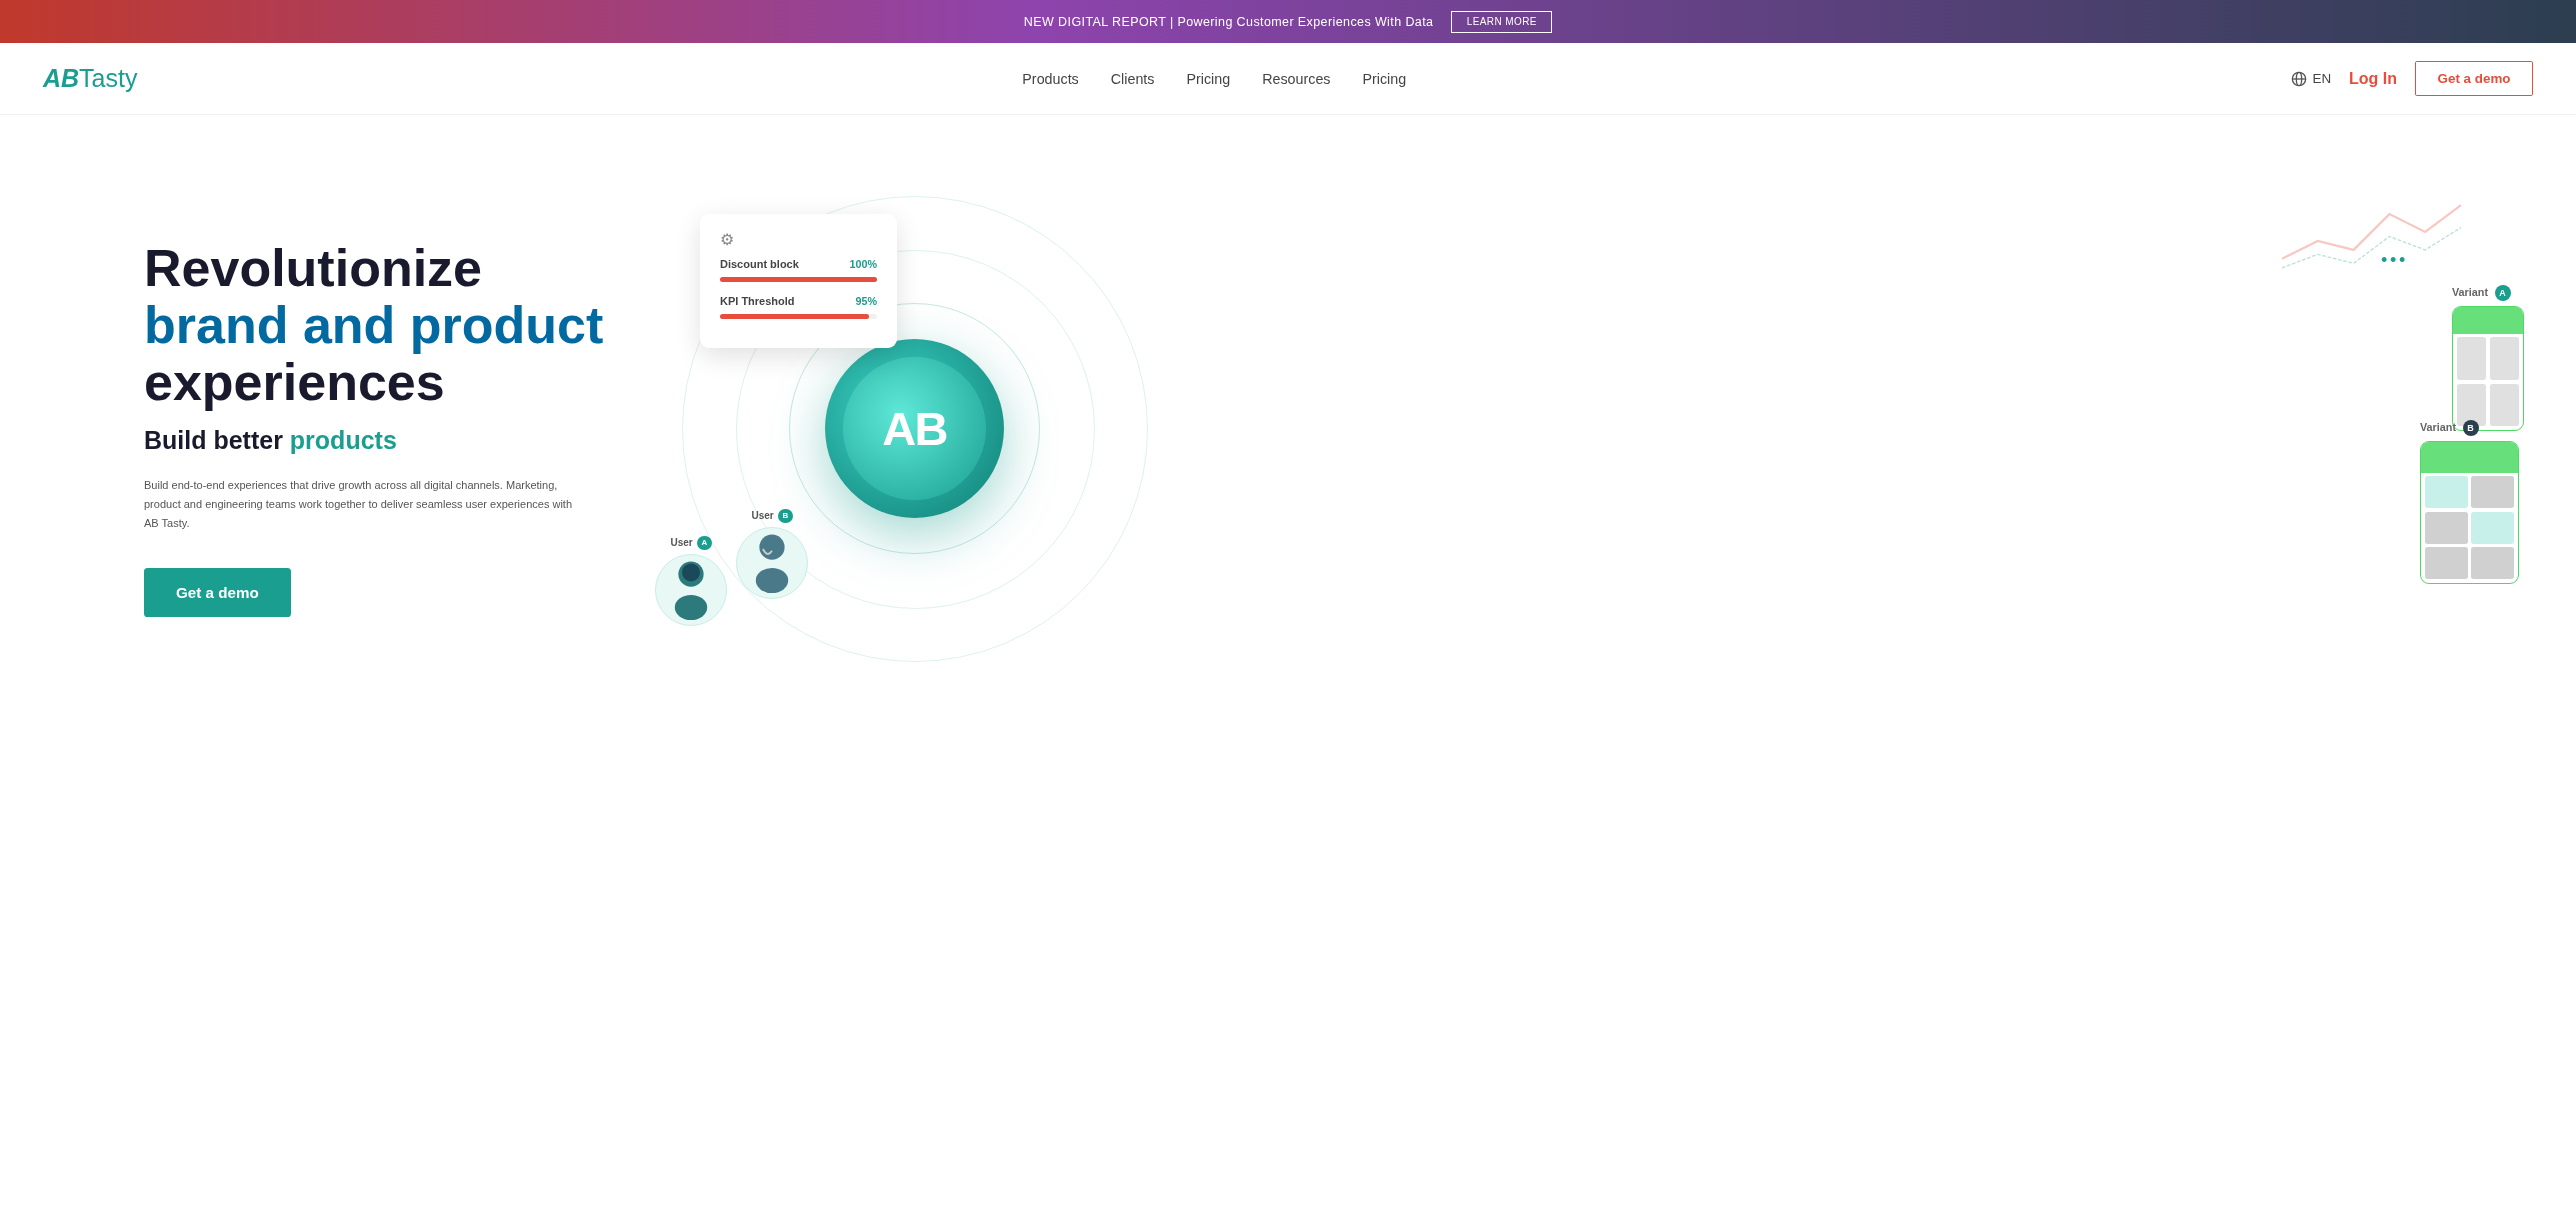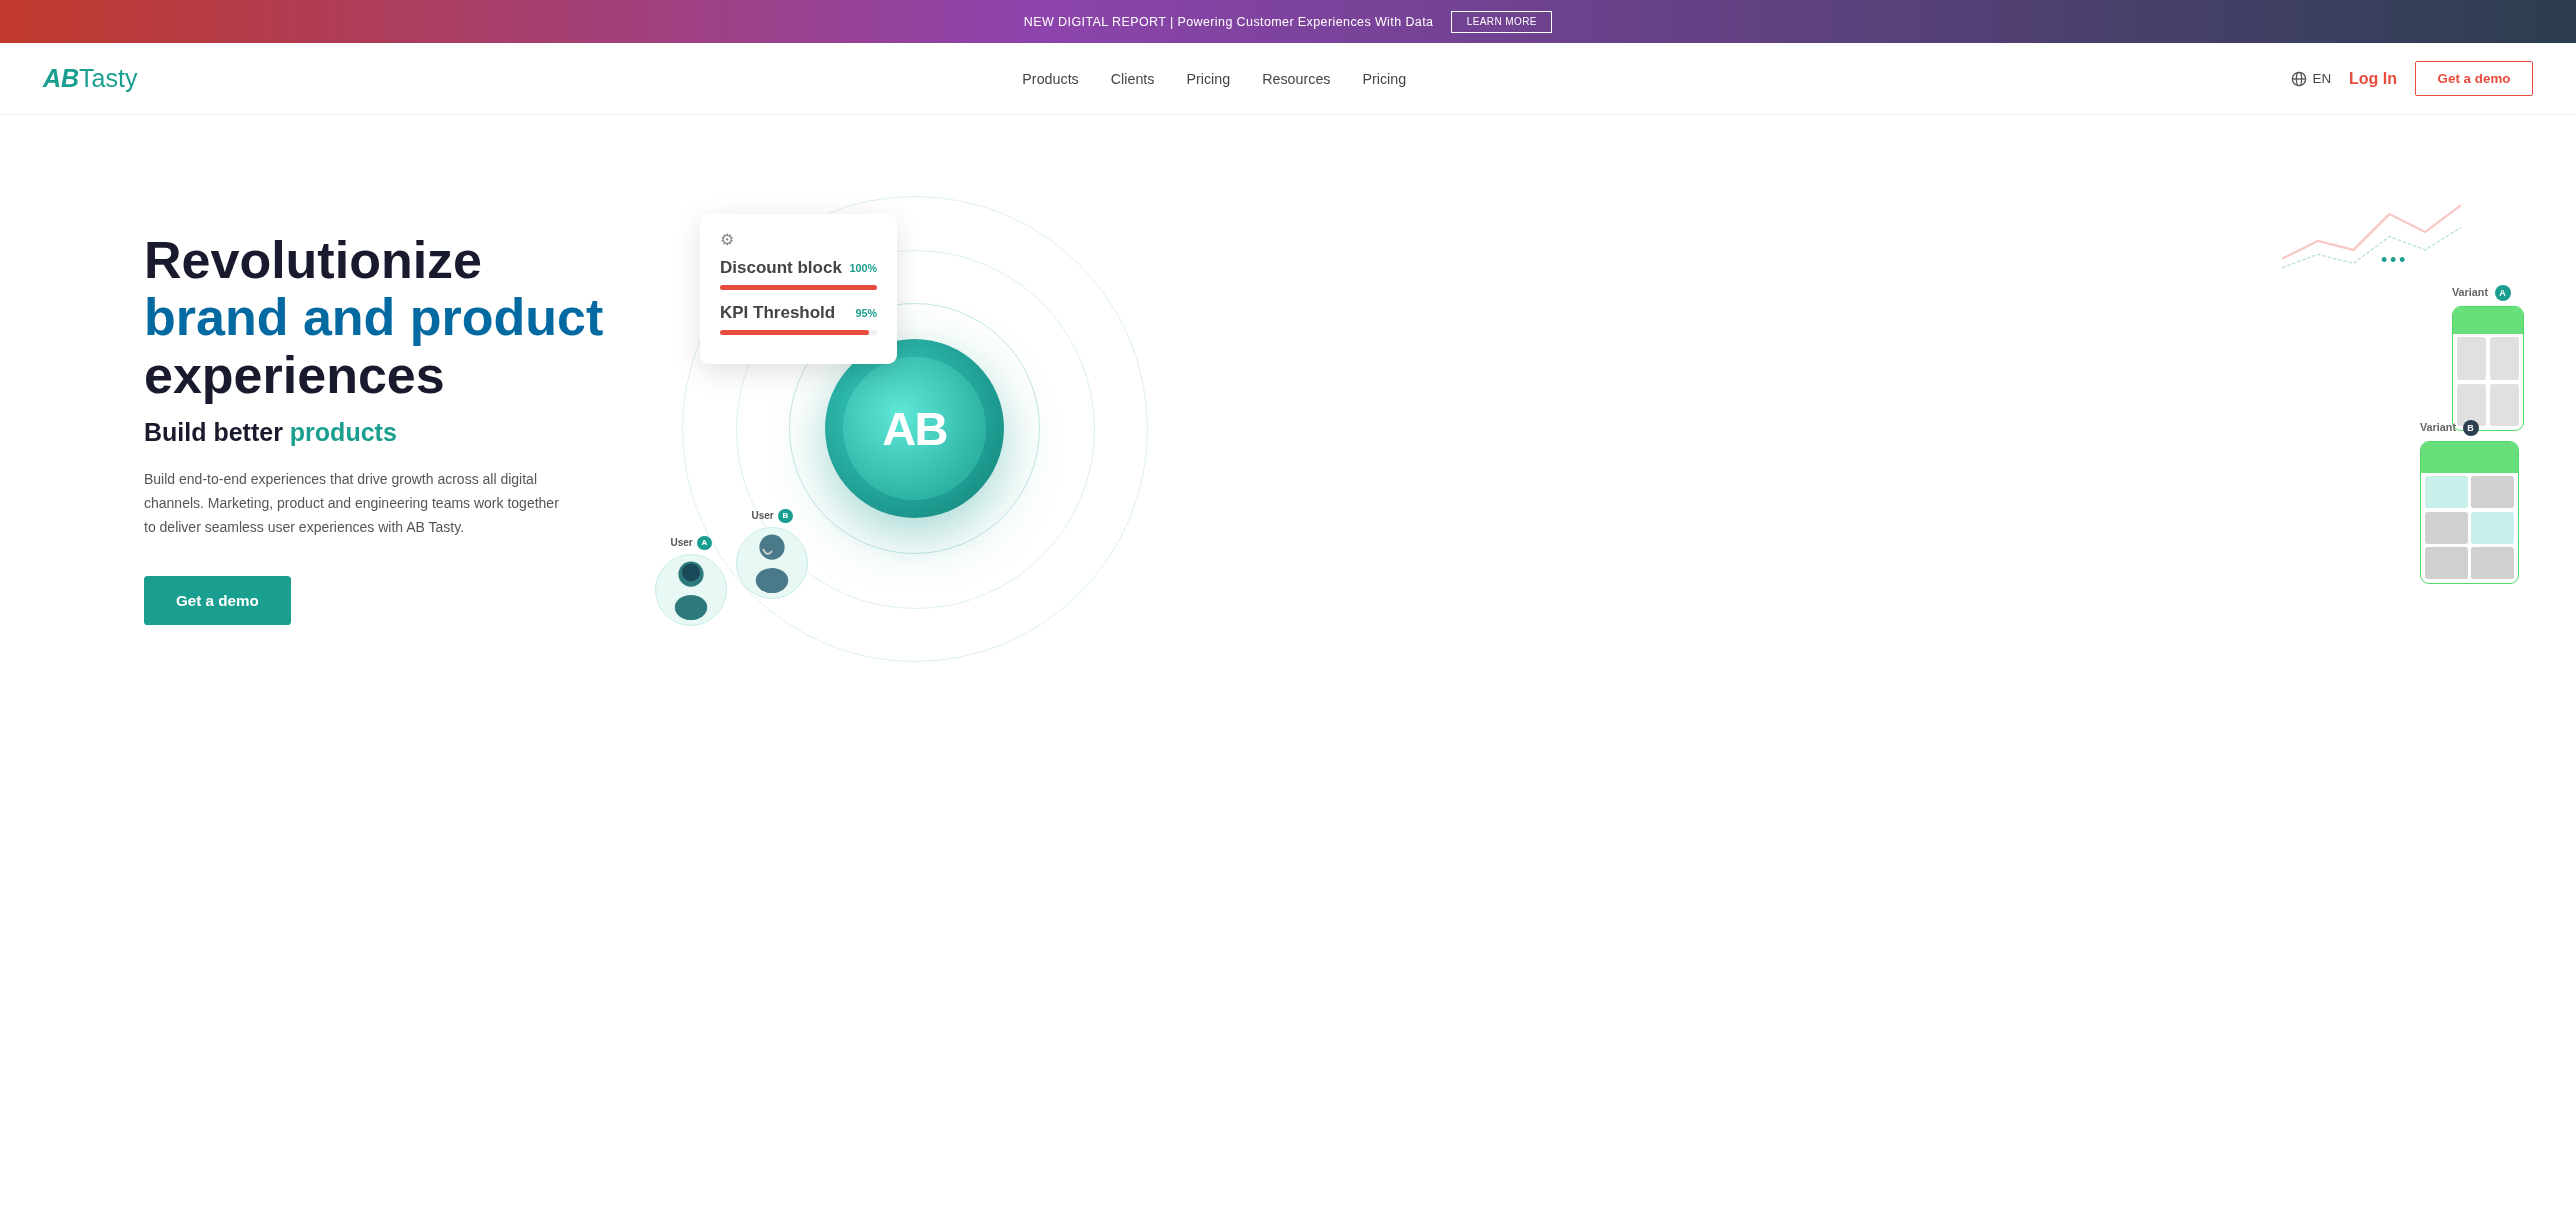--- a/index.html
+++ b/index.html
@@ -121,21 +121,21 @@
     }
     .hero-title .teal { color: #0369a1; }
     .hero-subtitle {
       font-size: 25px;
       font-weight: 700;
       color: #1a1a2e;
       margin-bottom: 21.5px;
     }
     .hero-subtitle .teal { color: #1a9e8f; font-weight: 700; }
     .hero-desc {
-      font-size: 14px;
+      font-size: 11px;
       color: #555;
       line-height: 1.7;
       max-width: 430px;
       margin-bottom: 36px;
     }
     .hero-cta {
       background: #1a9e8f;
       color: #fff;
       border: none;
       padding: 16px 32px;
@@ -216,21 +216,21 @@
       margin-bottom: 9px;
       color: #888;
       font-size: 16px;
     }
     .metric-row {
       display: flex;
       align-items: center;
       justify-content: space-between;
       margin-bottom: 7.2px;
     }
-    .metric-label { font-size: 17px; color: #444; font-weight: 600; }
+    .metric-label { font-size: 11px; color: #444; font-weight: 600; }
     .metric-value { font-size: 10.8px; color: #1a9e8f; font-weight: 700; }
     .metric-bar-bg {
       height: 5.4px;
       background: #f0f0f0;
       border-radius: 2.7px;
       margin-bottom: 12.5px;
     }
     .metric-bar-fill {
       height: 5.4px;
       border-radius: 2.7px;

